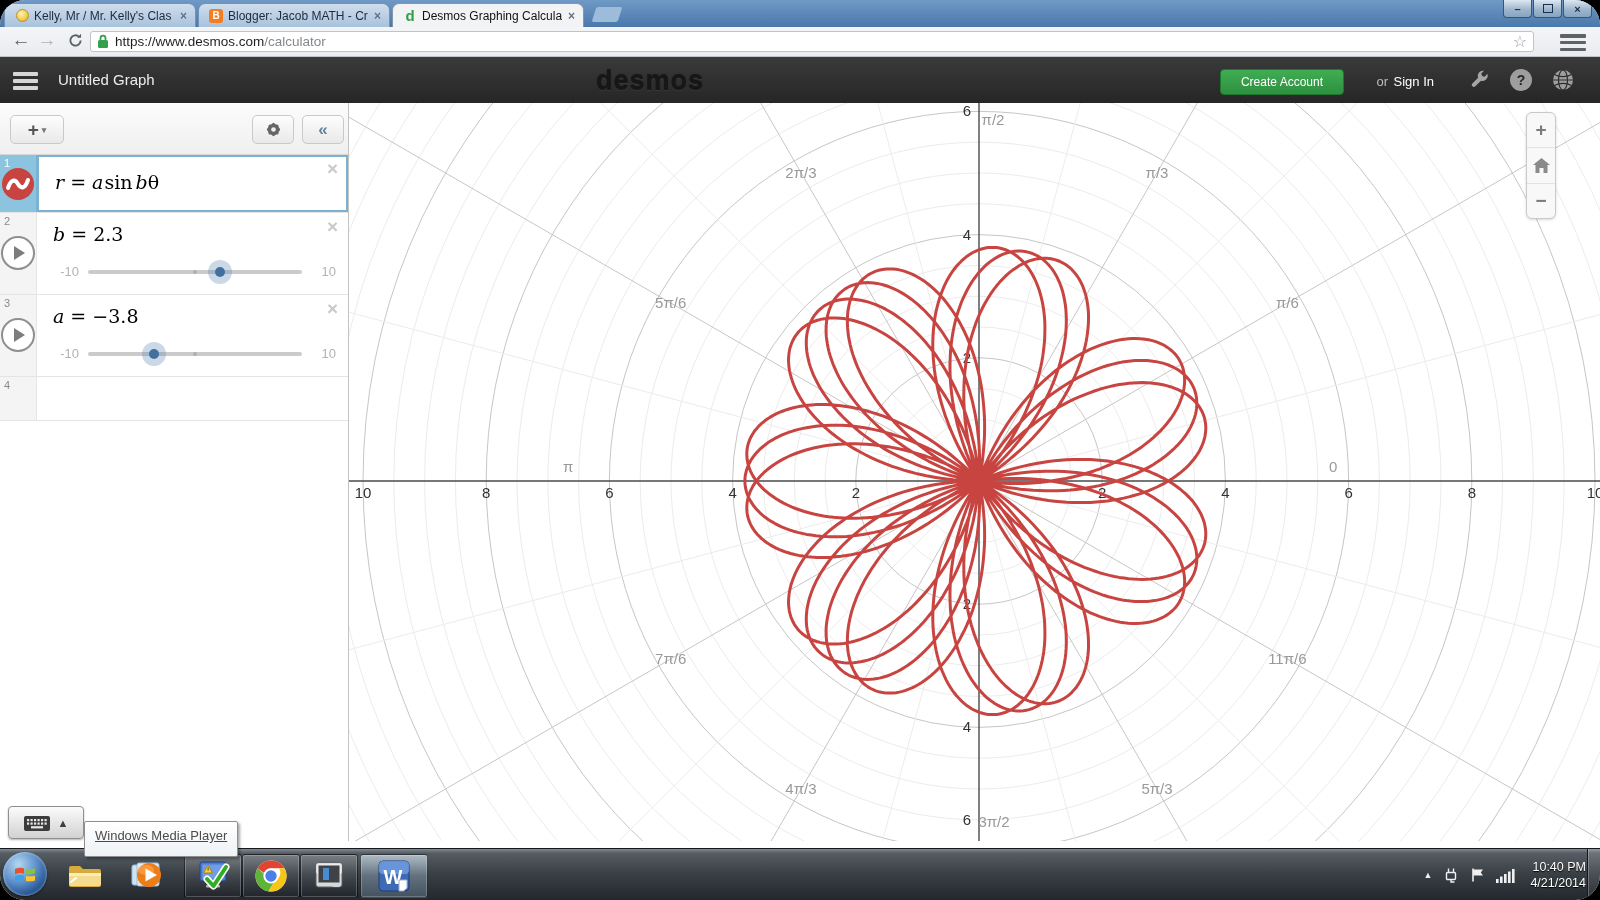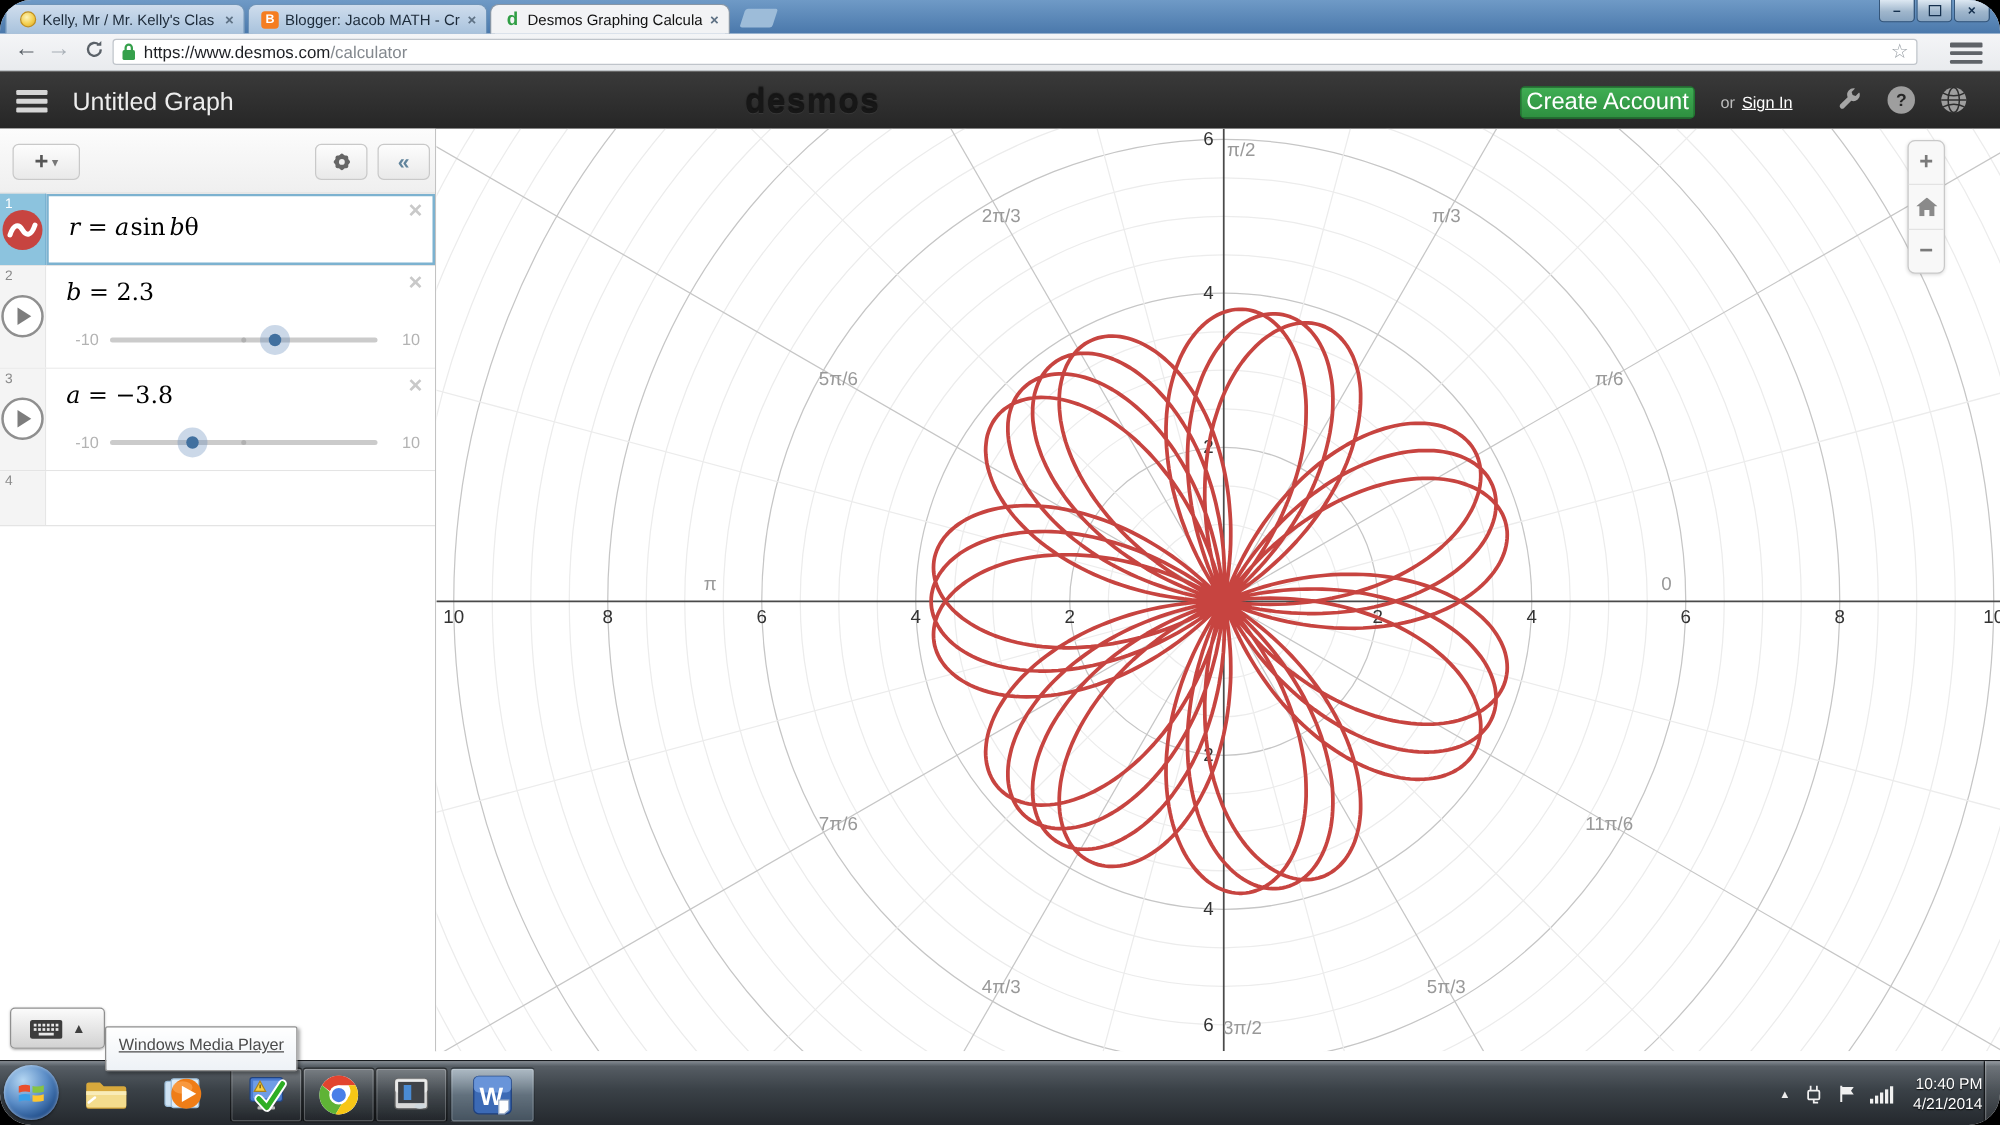--- a/index.html
+++ b/index.html
@@ -37,28 +37,28 @@
   .addressbar .host{color:#1d1f23;}
   .addressbar .path{color:#83888e;}
   .star{margin-left:auto;color:#9aa0a6;font-size:16px;line-height:16px;}
   .chromemenu{position:absolute;right:14px;top:7px;width:26px;height:17px;display:flex;flex-direction:column;justify-content:space-between;}
   .chromemenu i{display:block;height:3.5px;background:#5f6368;border-radius:1px;}
   
   .dheader{position:absolute;left:0;top:57px;width:1600px;height:46px;
            background:linear-gradient(#3a3a3a,#262626);}
   .dham{position:absolute;left:13px;top:15px;width:25px;}
   .dham i{display:block;height:3.5px;background:#d6d6d6;margin-bottom:3.5px;border-radius:1px;}
-  .dtitle{position:absolute;left:58px;top:14px;font-size:20px;color:#ededed;}
+  .dtitle{position:absolute;left:58px;top:14px;font-size:15px;color:#ededed;}
   .dlogo{position:absolute;left:0;width:1300px;top:9px;text-align:center;font-size:27px;font-weight:bold;
          letter-spacing:1px;color:#171717;text-shadow:0 -1px 1px rgba(0,0,0,.6),0 1px 0 rgba(255,255,255,.06);}
-  .createbtn{position:absolute;right:244px;top:12px;height:24px;padding:0 4px;line-height:24px;
+  .createbtn{position:absolute;right:256px;top:12px;height:24px;padding:0 20px;line-height:24px;
              background:linear-gradient(#3fae53,#2e8f40);border:1px solid #1f7a30;border-radius:4px;
-             color:#fff;font-size:19px;}
+             color:#fff;font-size:12px;}
   .ortext{position:absolute;right:212px;top:17px;color:#bdbdbd;font-size:13px;}
-  .signin{position:absolute;right:166px;top:17px;color:#fff;font-size:13px;text-decoration:underline;}
+  .signin{position:absolute;right:166px;top:17px;color:#fff;font-size:13px;}
   .hicon{position:absolute;top:12px;width:22px;height:22px;}
   .helpcircle{border-radius:50%;background:#9e9e9e;color:#262626;font-size:14px;font-weight:bold;
               display:flex;align-items:center;justify-content:center;}
   
   .panel{position:absolute;left:0;top:103px;width:348px;height:738px;background:#fff;
          border-right:1px solid #c3c3c3;box-sizing:content-box;}
   .ptoolbar{position:absolute;left:0;top:0;width:348px;height:52px;box-sizing:border-box;
             background:linear-gradient(#fcfcfc,#efefef);border-bottom:1px solid #d7d7d7;}
   .pbtn{position:absolute;top:12px;height:29px;box-sizing:border-box;border:1px solid #c9c9c9;border-radius:5px;
         background:linear-gradient(#fdfdfd,#e9e9e9);display:flex;align-items:center;justify-content:center;}

